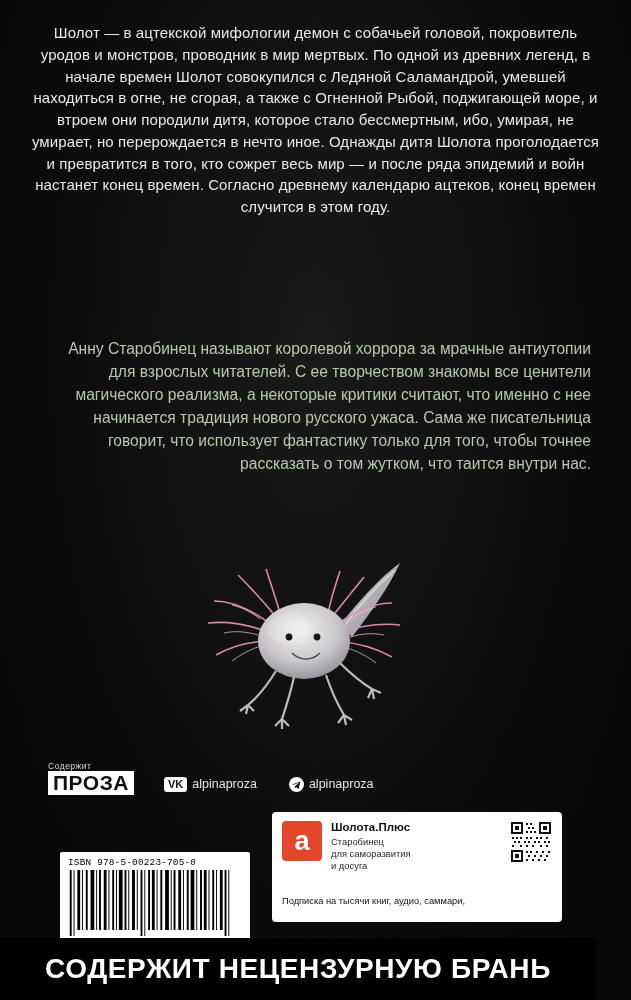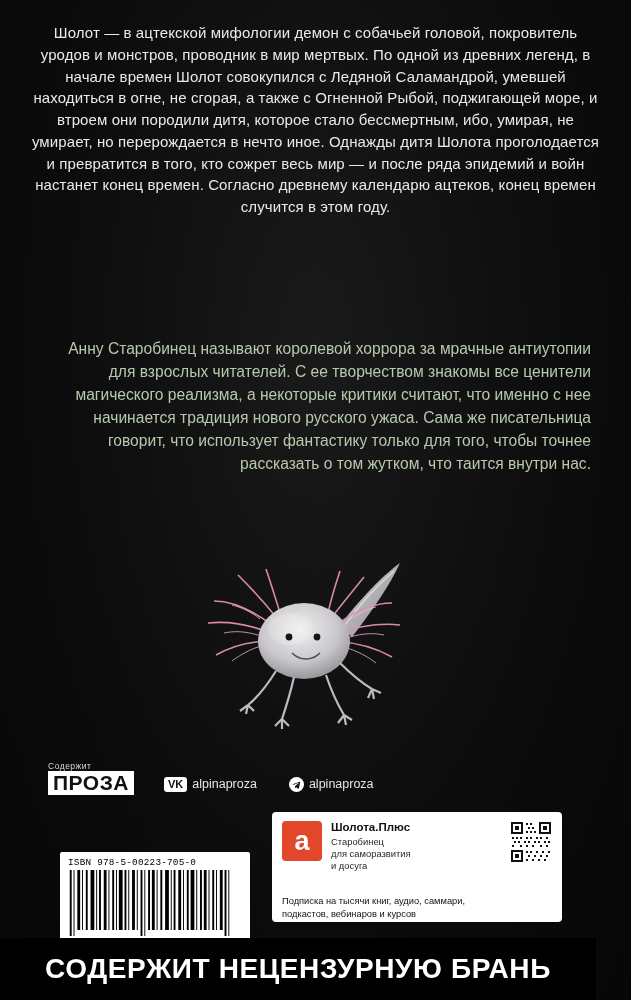--- a/index.html
+++ b/index.html
@@ -454,19 +454,18 @@
           <rect x="36" y="34" width="2" height="2"></rect>
           <rect x="16" y="38" width="2" height="2"></rect>
           <rect x="22" y="38" width="2" height="2"></rect>
           <rect x="28" y="38" width="2" height="2"></rect>
           <rect x="34" y="38" width="2" height="2"></rect>
         </g>
       </svg>
     </div>
     <div class="promo-bottom">
       <div>Подписка на тысячи книг, аудио, саммари,</div>
-      <div>подкастов, вебинаров и курсов</div>
     </div>
   </div>
 
   <div class="warning">Содержит нецензурную брань</div>
 
 </div>
 
 </body></html>

